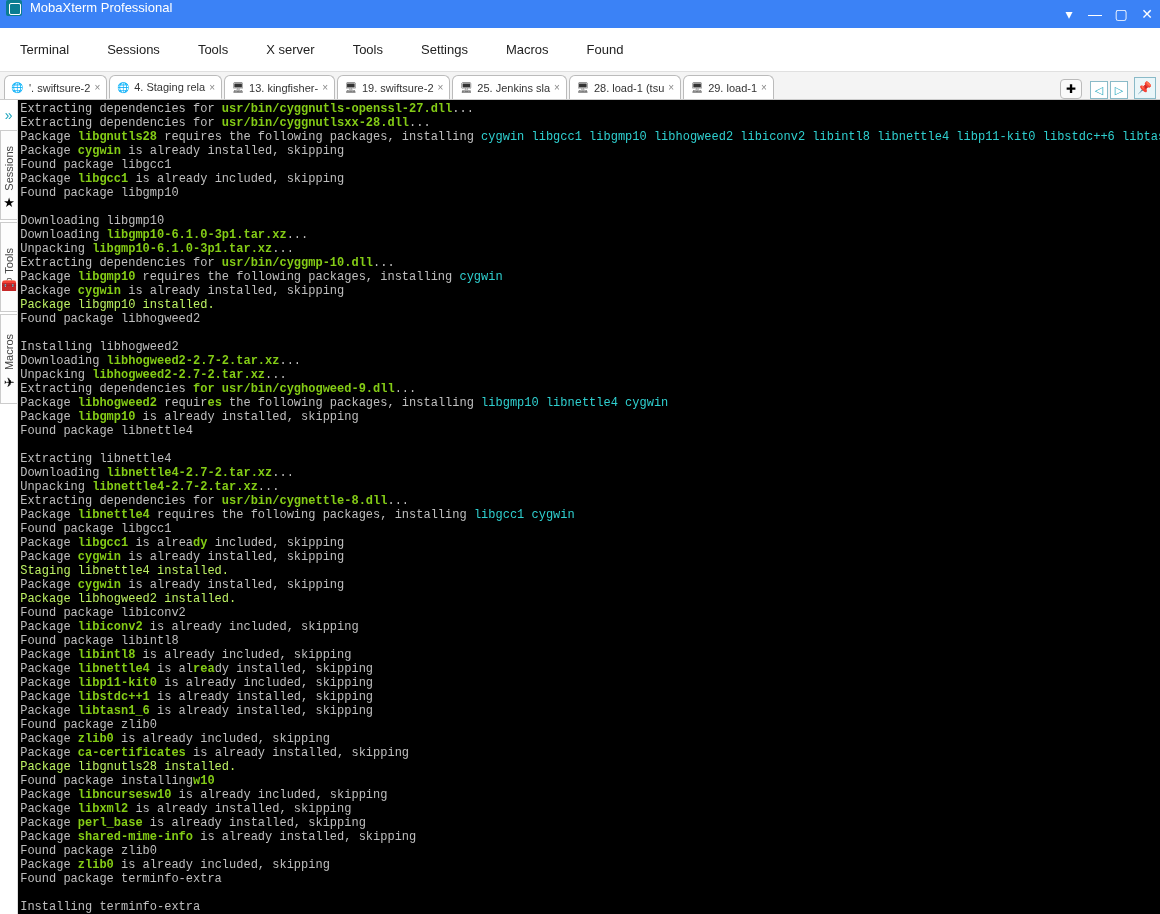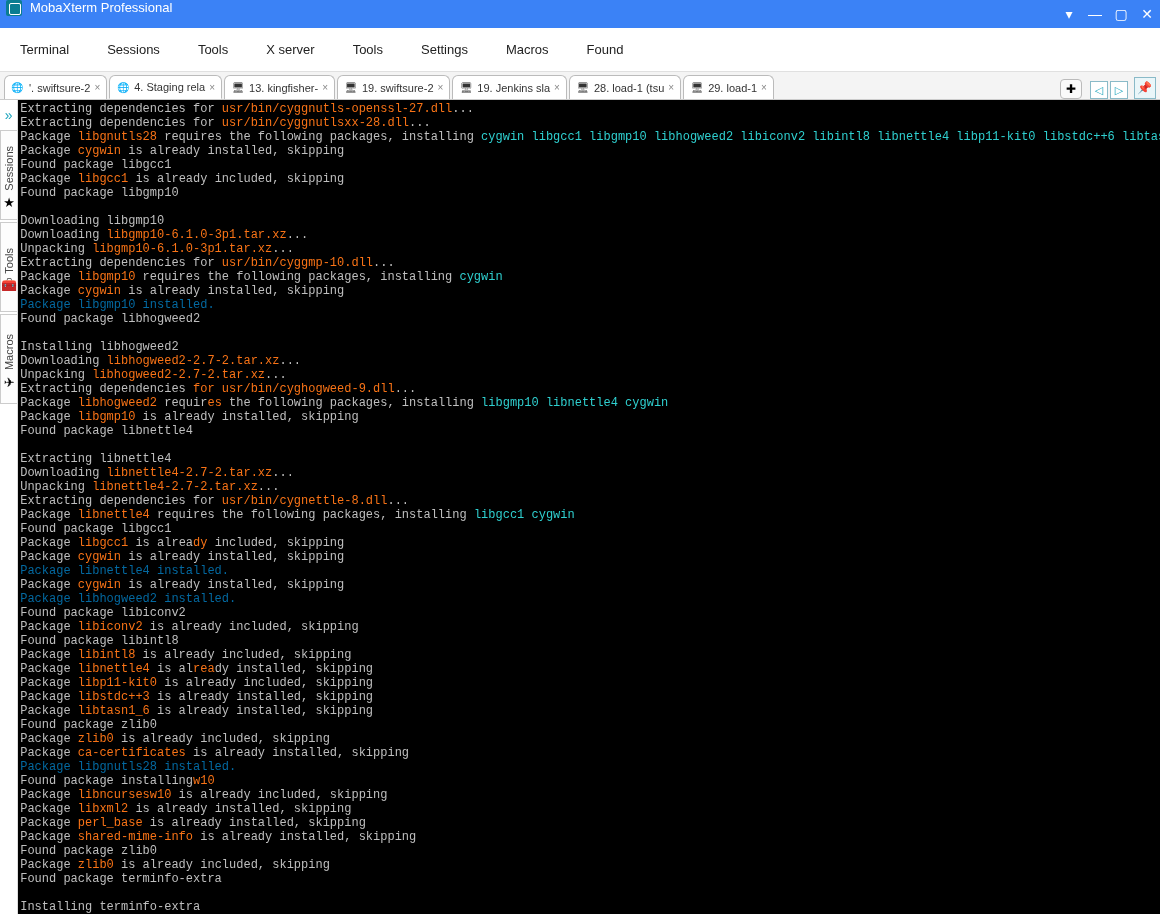--- a/index.html
+++ b/index.html
@@ -23,22 +23,22 @@
 .tab-nav-btn { width: 18px; height: 18px; border: 1px solid #8abac8; background: #fff; cursor: pointer; display: flex; align-items: center; justify-content: center; font-size: 11px; color: #1ca4bc; }
 .tab-pin { width: 22px; height: 22px; border: 1px solid #8abac8; background: #eaf6f9; cursor: pointer; display: flex; align-items: center; justify-content: center; margin-left: 6px; color: #1ca4bc; }
 .body-row { flex: 1; display: flex; overflow: hidden; }
 .sidebar { width: 30px; background: #fff; border-right: 1px solid #ddd; display: flex; flex-direction: column; }
 .expand-btn { height: 30px; display: flex; align-items: center; justify-content: center; cursor: pointer; color: #1ca4bc; font-size: 14px; }
 .side-tab { flex: 1; display: flex; flex-direction: column; align-items: center; justify-content: center; border: 1px solid #ccc; border-right: none; background: #fdfdfd; margin-bottom: 2px; cursor: pointer; }
 .side-label { writing-mode: vertical-rl; transform: rotate(180deg); font-size: 11px; color: #444; margin-top: 6px; }
 .side-ico { font-size: 13px; margin-top: 4px; }
 .terminal-wrap { flex: 1; position: relative; display: flex; }
 .terminal { flex: 1; background: #000; color: #bfbfbf; font-family: "Consolas", "Courier New", monospace; font-size: 12px; line-height: 14px; padding: 2px 2px 2px 2px; overflow: hidden; white-space: pre; }
-.c-mag { color: #f97316; }
-.c-grn { color: #0369a1; }
+.c-mag { color: #84cc16; font-weight: bold; }
+.c-grn { color: #bef264; }
 .c-cya { color: #2fd0d0; }
 .c-wht { color: #bfbfbf; }
 </style>
 </head>
 <body>
 
 <div class="titlebar">
   <span class="titlebar-icon"></span>
   <span class="titlebar-title">MobaXterm Professional</span>
   <div class="win-buttons">
@@ -77,21 +77,21 @@
         <span>13. kingfisher-</span>
         <span class="tab-close">×</span>
       </div>
       <div class="tab">
         <span class="tab-ico">🖥</span>
         <span>19. swiftsure-2</span>
         <span class="tab-close">×</span>
       </div>
       <div class="tab">
         <span class="tab-ico">🖥</span>
-        <span>19. Jenkins sla</span>
+        <span>25. Jenkins sla</span>
         <span class="tab-close">×</span>
       </div>
       <div class="tab">
         <span class="tab-ico">🖥</span>
         <span>28. load-1 (tsu</span>
         <span class="tab-close">×</span>
       </div>
       <div class="tab">
         <span class="tab-ico">🖥</span>
         <span>29. load-1</span>
@@ -151,30 +151,30 @@
 <span class="c-wht">Found package libnettle4</span>
 <span class="c-wht"></span>
 <span class="c-wht">Extracting libnettle4</span>
 <span class="c-wht">Downloading </span><span class="c-mag">libnettle4-2.7-2.tar.xz</span><span class="c-wht">...</span>
 <span class="c-wht">Unpacking </span><span class="c-mag">libnettle4-2.7-2.tar.xz</span><span class="c-wht">...</span>
 <span class="c-wht">Extracting dependencies for </span><span class="c-mag">usr/bin/cygnettle-8.dll</span><span class="c-wht">...</span>
 <span class="c-wht">Package </span><span class="c-mag">libnettle4</span><span class="c-wht"> requires the following packages, installing </span><span class="c-cya">libgcc1 cygwin</span>
 <span class="c-wht">Found package libgcc1</span>
 <span class="c-wht">Package </span><span class="c-mag">libgcc1</span><span class="c-wht"> is alrea</span><span class="c-mag">dy</span><span class="c-wht"> included, skipping</span>
 <span class="c-wht">Package </span><span class="c-mag">cygwin</span><span class="c-wht"> is already installed, skipping</span>
-<span class="c-grn">Package libnettle4 installed.</span>
+<span class="c-grn">Staging libnettle4 installed.</span>
 <span class="c-wht">Package </span><span class="c-mag">cygwin</span><span class="c-wht"> is already installed, skipping</span>
 <span class="c-grn">Package libhogweed2 installed.</span>
 <span class="c-wht">Found package libiconv2</span>
 <span class="c-wht">Package </span><span class="c-mag">libiconv2</span><span class="c-wht"> is already included, skipping</span>
 <span class="c-wht">Found package libintl8</span>
 <span class="c-wht">Package </span><span class="c-mag">libintl8</span><span class="c-wht"> is already included, skipping</span>
 <span class="c-wht">Package </span><span class="c-mag">libnettle4</span><span class="c-wht"> is al</span><span class="c-mag">rea</span><span class="c-wht">dy installed, skipping</span>
 <span class="c-wht">Package </span><span class="c-mag">libp11-kit0</span><span class="c-wht"> is already included, skipping</span>
-<span class="c-wht">Package </span><span class="c-mag">libstdc++3</span><span class="c-wht"> is already installed, skipping</span>
+<span class="c-wht">Package </span><span class="c-mag">libstdc++1</span><span class="c-wht"> is already installed, skipping</span>
 <span class="c-wht">Package </span><span class="c-mag">libtasn1_6</span><span class="c-wht"> is already installed, skipping</span>
 <span class="c-wht">Found package zlib0</span>
 <span class="c-wht">Package </span><span class="c-mag">zlib0</span><span class="c-wht"> is already included, skipping</span>
 <span class="c-wht">Package </span><span class="c-mag">ca-certificates</span><span class="c-wht"> is already installed, skipping</span>
 <span class="c-grn">Package libgnutls28 installed.</span>
 <span class="c-wht">Found package installing</span><span class="c-mag">w10</span>
 <span class="c-wht">Package </span><span class="c-mag">libncursesw10</span><span class="c-wht"> is already included, skipping</span>
 <span class="c-wht">Package </span><span class="c-mag">libxml2</span><span class="c-wht"> is already installed, skipping</span>
 <span class="c-wht">Package </span><span class="c-mag">perl_base</span><span class="c-wht"> is already installed, skipping</span>
 <span class="c-wht">Package </span><span class="c-mag">shared-mime-info</span><span class="c-wht"> is already installed, skipping</span>

